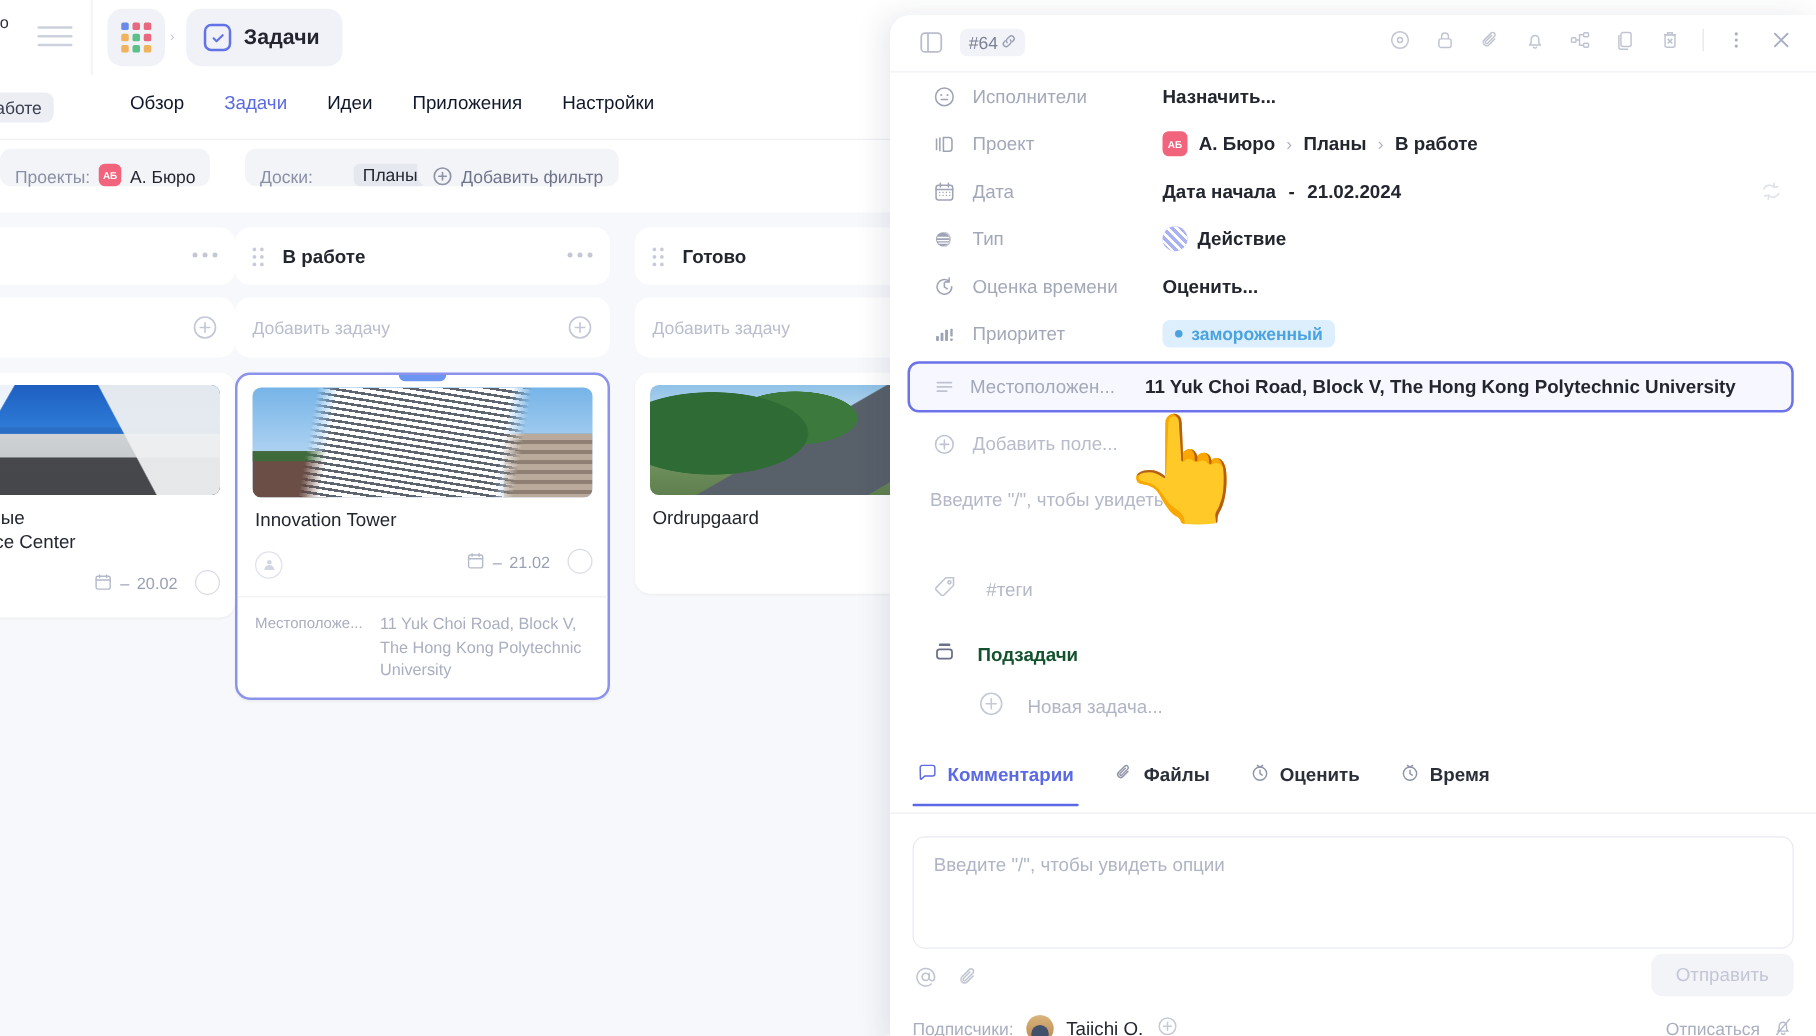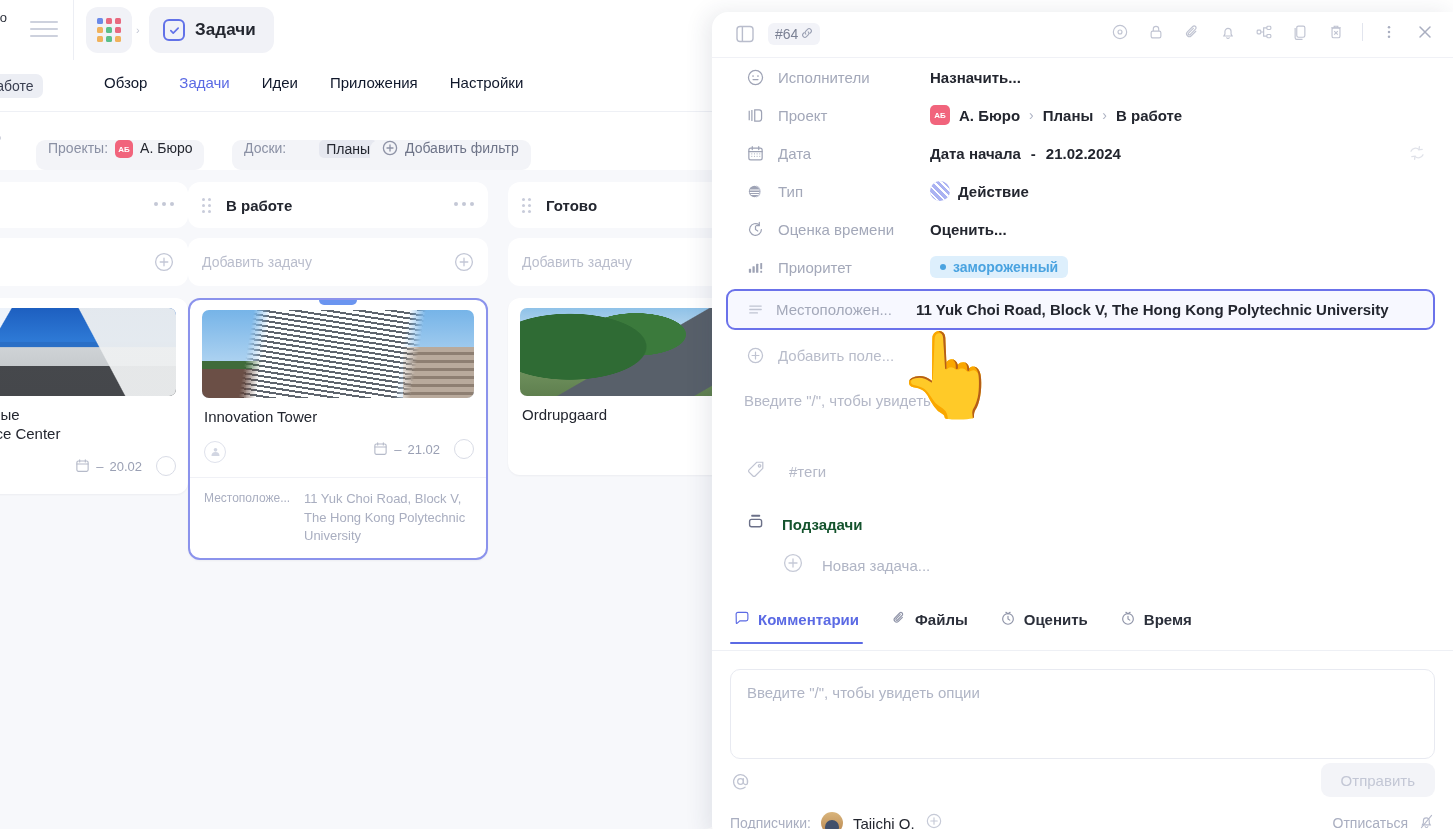--- a/index.html
+++ b/index.html
@@ -55,22 +55,22 @@
     position:absolute;left:-8px;top:14px;height:24px;border-radius:7px;background:#eceef4;
     display:flex;align-items:center;padding:0 10px;font-size:14px;color:#3a3f51;box-sizing:border-box;
   }
   .navtabs{position:absolute;left:130px;top:14px;display:flex;gap:32px;align-items:center;}
   .navtab{font-size:15px;color:#0f172a;cursor:pointer;}
   .navtab.active{color:#5b6ae4;}
 
   .filterbar{position:absolute;left:0;top:112px;width:746px;height:58px;background:#ffffff;}
   .filter-icon{position:absolute;left:12px;top:20px;width:18px;height:18px;}
   .fchip{
-    position:absolute;top:28px;height:30px;border-radius:9px;background:#f3f4f8;
-    display:flex;align-items:flex-start;gap:7px;padding:0 12px;box-sizing:border-box;font-size:14px;margin-left:36px;
+    position:absolute;top:7px;height:30px;border-radius:9px;background:#f3f4f8;
+    display:flex;align-items:flex-end;gap:7px;padding:0 12px;box-sizing:border-box;font-size:14px;
   }
   .fchip .k{color:#8a90a4;}
   .fchip .v{color:#23262f;font-weight:400;}
   .fchip .v.boxed{background:#e6e8f0;border-radius:5px;padding:1px 7px;}
   .av-sq{width:18px;height:18px;border-radius:5px;background:#f1647c;color:#fff;font-size:8px;display:flex;align-items:center;justify-content:center;font-weight:700;}
   #f-projects{left:26px;}
   #f-boards{left:222px;gap:33px;}
   .fchip.addf{left:360px;color:#6e7488;}
   .fchip.addf .plus{width:16px;height:16px;}
 
@@ -195,21 +195,21 @@
 
   .tabs2{position:absolute;left:0;top:598px;width:741px;height:40px;border-bottom:1px solid #eef0f5;}
   .tabs2 .wrap{position:absolute;left:18px;top:0;display:flex;gap:24px;align-items:center;}
   .t2{display:flex;align-items:center;gap:8px;padding:0 4px 14px;font-size:15px;font-weight:700;color:#2b2f3a;position:relative;cursor:pointer;}
   .t2.active{color:#5b6ae4;}
   .t2.active:after{content:"";position:absolute;left:0;bottom:-1px;width:100%;height:2.5px;background:#5b6ae4;border-radius:2px;}
 
   .composer{position:absolute;left:0;top:639px;width:741px;}
   .comp-box{margin:18px 18px 0;height:90px;border:1px solid #e8eaf1;border-radius:10px;padding:14px 16px;box-sizing:border-box;}
   .comp-box span{font-size:15px;color:#b0b5c5;}
-  .comp-actions{position:relative;height:44px;margin:0 18px;display:flex;align-items:center;gap:14px;justify-content:space-between;}
+  .comp-actions{position:relative;height:44px;margin:0 18px;display:flex;align-items:center;gap:14px;}
   .comp-actions .ic{width:20px;height:20px;display:flex;align-items:center;justify-content:center;}
   .send-btn{
     position:absolute;right:0;top:4px;height:34px;border-radius:9px;background:#f3f4f8;color:#c3c7d5;
     display:flex;align-items:center;padding:0 20px;box-sizing:border-box;font-size:15px;
   }
   .subs{position:relative;height:40px;margin:0 18px;display:flex;align-items:center;gap:10px;}
   .subs .lbl{font-size:14px;color:#a9aec0;}
   .subs .nm{font-size:15px;color:#23262f;}
   .ava-photo{width:22px;height:22px;border-radius:50%;background:linear-gradient(180deg,#d9b57c 0%,#b8864f 100%);position:relative;overflow:hidden;}
   .ava-photo:after{content:"";position:absolute;left:4px;top:8px;width:14px;height:14px;border-radius:50%;background:#41506b;}

